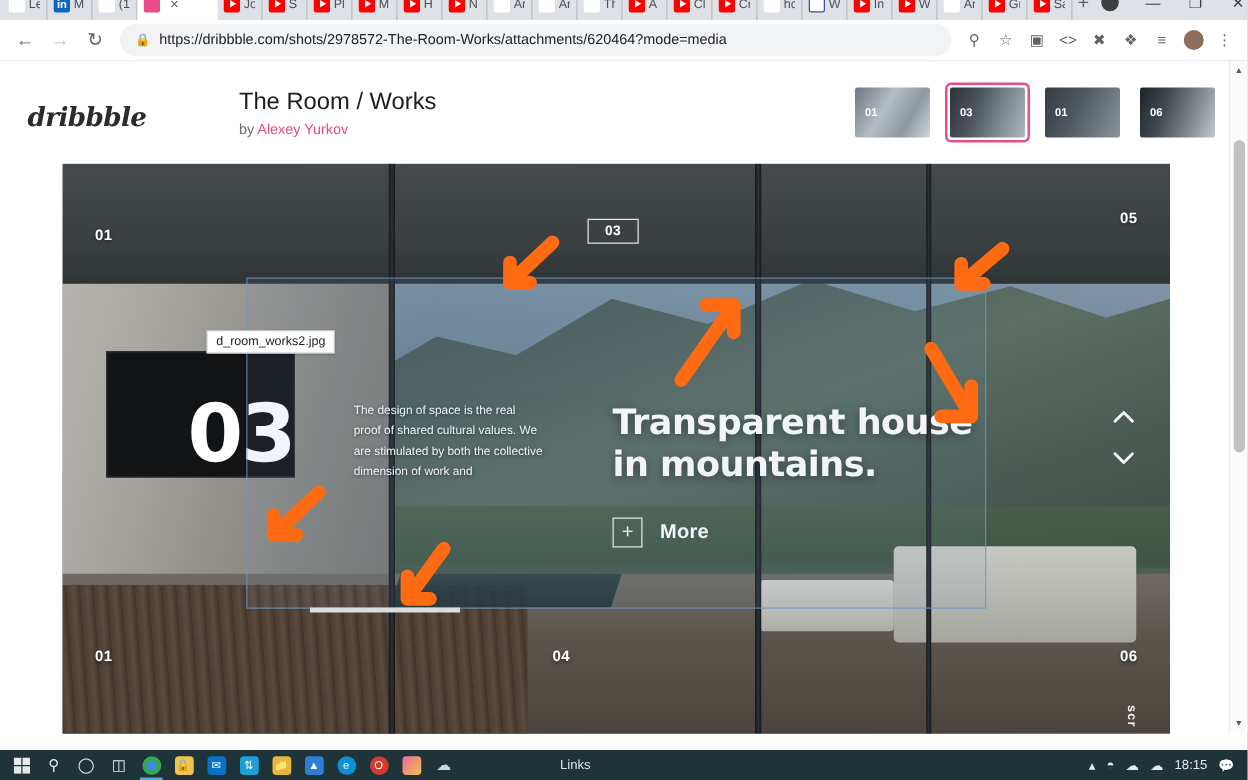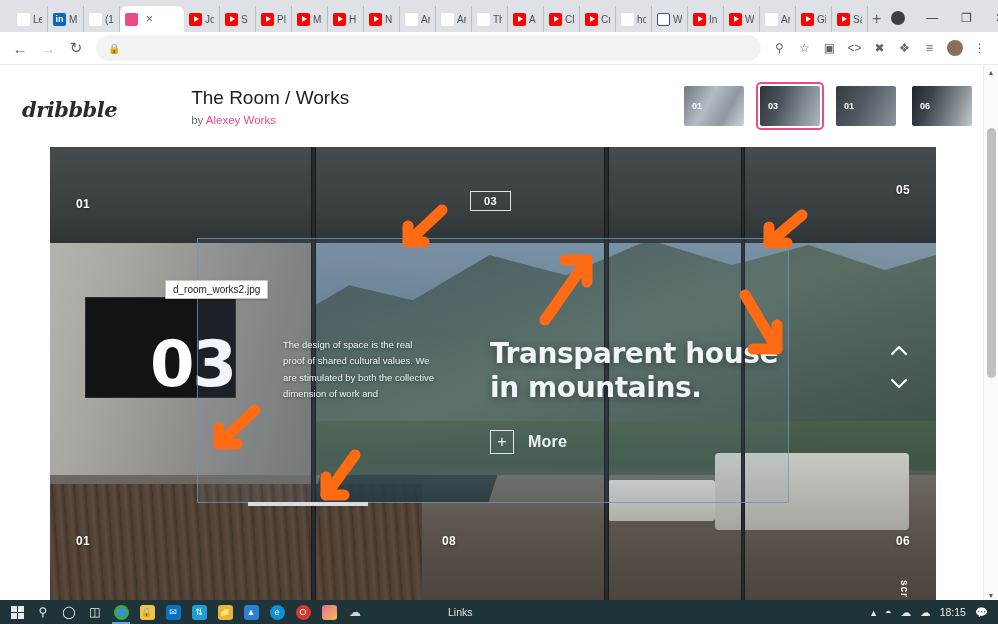--- a/index.html
+++ b/index.html
@@ -5,25 +5,25 @@
   * { box-sizing: border-box; margin: 0; padding: 0; }
   html, body {
     width: 998px; height: 624px;
     overflow: hidden;
     font-family: "Liberation Sans", sans-serif;
     background: #ffffff;
   }
 
   
   .browser-tabstrip {
-    height: 32px;
+    height: 16px;
     background: #dee1e6;
     display: flex;
     align-items: flex-end;
-    padding-left: 12px;
+    padding-left: 2px;
     position: relative;
   }
   .tab {
     height: 26px;
     display: flex;
     align-items: center;
     gap: 3px;
     padding: 0 5px;
     max-width: 36px;
     min-width: 36px;
@@ -506,20 +506,21 @@
     <div>✕</div>
   </div>
 </div>
 
 <div class="browser-toolbar">
   <div class="nav-btn">←</div>
   <div class="nav-btn dim">→</div>
   <div class="nav-btn">↻</div>
   <div class="omnibox">
     <span class="lock-icon">🔒</span>
+    <span>https://dribbble.com/shots/2978572-The-Room-Works/attachments/620464?mode=media</span>
   </div>
   <div class="tb-icons">
     <div>⚲</div>
     <div>☆</div>
     <div class="ext-orange">▣</div>
     <div class="ext-red">&lt;&gt;</div>
     <div class="ext-green">✖</div>
     <div>❖</div>
     <div>≡</div>
     <div>
@@ -529,21 +530,21 @@
   </div>
 </div>
 
 <div class="page">
 
   <div class="dribbble-header">
     <div class="drib-logo">dribbble</div>
     <div class="shot-meta">
       <div class="shot-title">The Room / Works</div>
       <div class="shot-by">
-        <span>by </span><a href="#">Alexey Works</a>
+        <span>by </span><a href="#">Alexey Yurkov</a>
       </div>
     </div>
     <div class="thumbs" id="thumbs-host">
         <div class="thumb">
           <div class="thumb-inner t1">
             <span class="thumb-num">01</span>
           </div>
         </div>
         <div class="thumb selected">
           <div class="thumb-inner t2">
@@ -578,21 +579,21 @@
       <div class="sofa2"></div>
       <div class="mullion-v" style="left:29.5%;"></div>
       <div class="mullion-v" style="left:62.5%;"></div>
       <div class="mullion-v" style="left:78%; width:4px;"></div>
     </div>
 
     <div class="corner-num cn-01">01</div>
     <div class="cn-03">03</div>
     <div class="corner-num cn-05">05</div>
     <div class="corner-num cn-02">01</div>
-    <div class="corner-num cn-04">08</div>
+    <div class="corner-num cn-04">04</div>
     <div class="corner-num cn-06">06</div>
 
     <div class="big-num">03</div>
     <div class="body-copy">The design of space is the real proof of shared cultural values. We are stimulated by both the collective dimension of work and</div>
     <div class="headline">
       <div>Transparent house</div>
       <div>in mountains.</div>
     </div>
     <div class="more-row">
       <div class="more-box">+</div>

